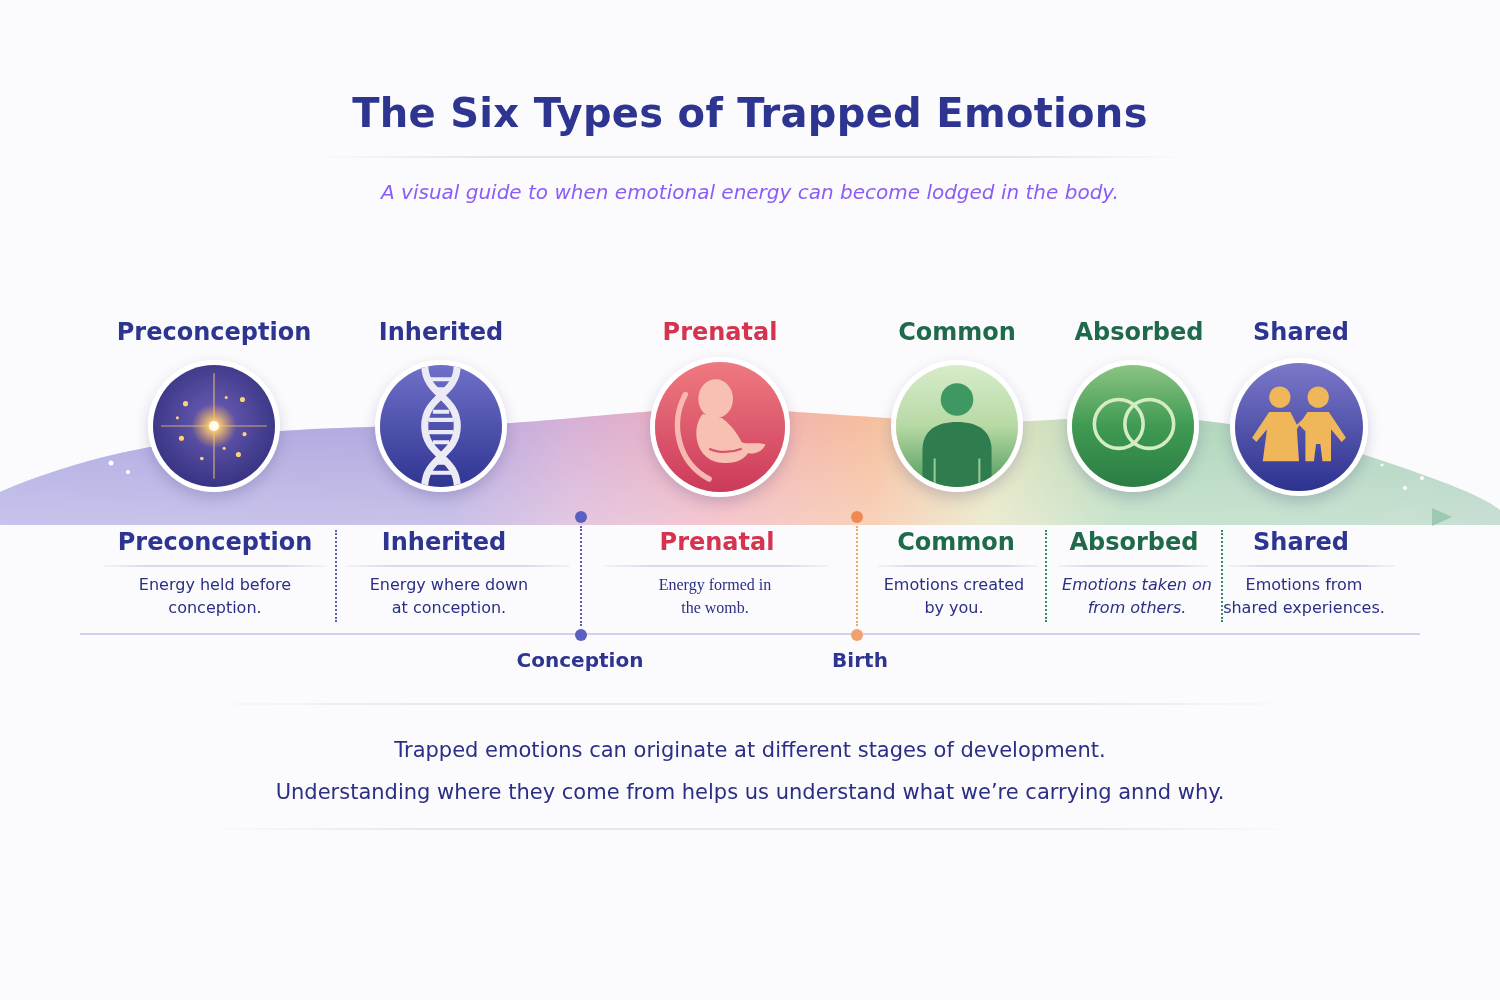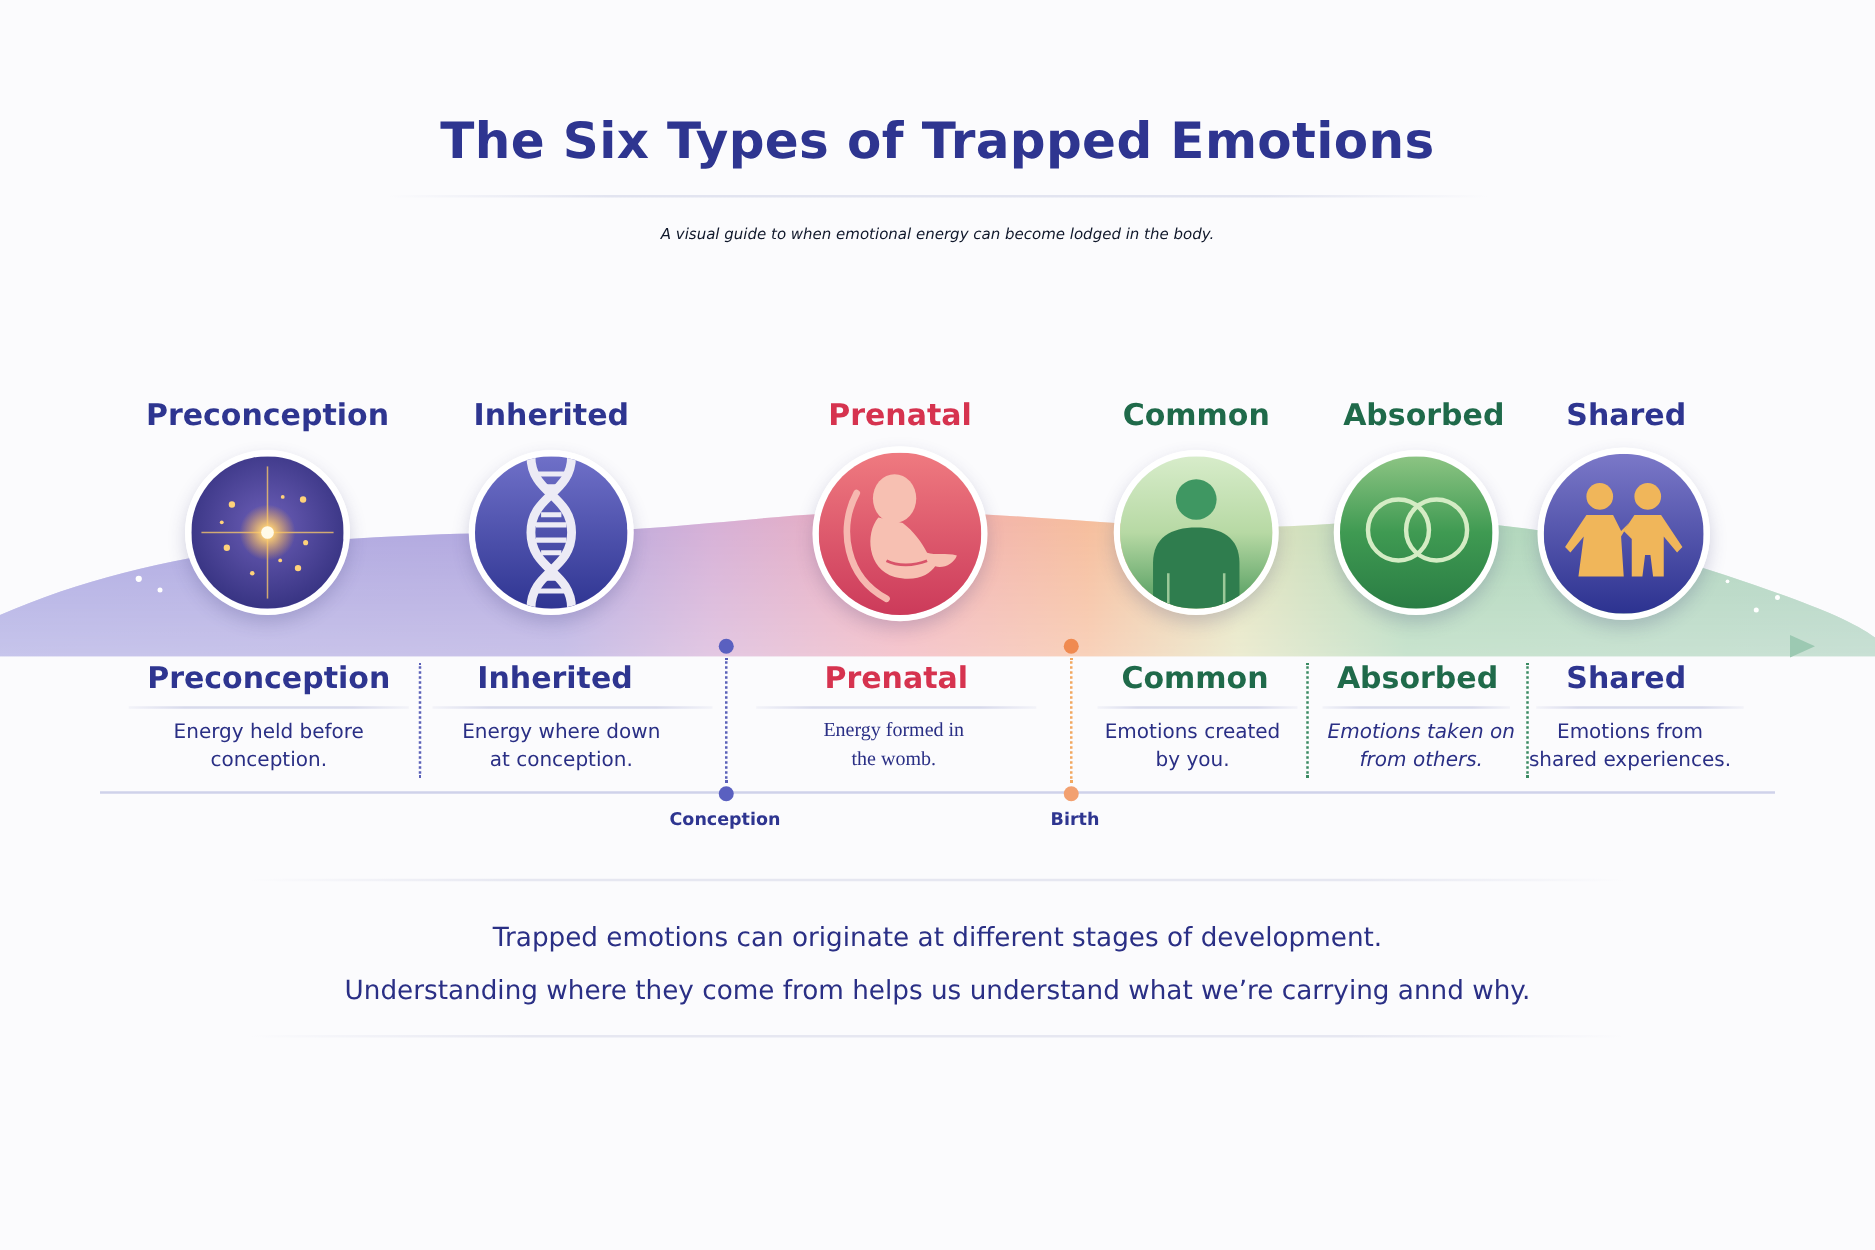--- a/index.html
+++ b/index.html
@@ -13,21 +13,21 @@
     position:absolute; top:90px; left:0; width:1500px; text-align:center;
     font-size:40px; font-weight:bold; color:#2e3590; letter-spacing:0.3px;
     font-family:"DejaVu Sans", sans-serif;
   }
   .title-rule {
     position:absolute; top:156px; left:310px; width:880px; height:2px;
     background:linear-gradient(90deg, rgba(220,222,238,0), #e2e4f0 20%, #e2e4f0 80%, rgba(220,222,238,0));
   }
   .subtitle {
     position:absolute; top:180px; left:0; width:1500px; text-align:center;
-    font-size:12px; font-style:italic; color:#0f172a;
+    font-size:20px; font-style:italic; color:#8b5cf6;
     font-family:"DejaVu Sans", sans-serif;
   }
   svg.band { position:absolute; left:0; top:300px; }
   .top-label {
     position:absolute; top:318px; width:220px; margin-left:-110px; text-align:center;
     font-size:24px; font-weight:bold; font-family:"DejaVu Sans", sans-serif;
   }
   .icon-circle {
     position:absolute; width:132px; height:132px; margin-left:-66px; border-radius:50%;
     border:5px solid #fff; box-sizing:border-box;
@@ -47,21 +47,21 @@
     position:absolute; top:573px; width:230px; margin-left:-115px; text-align:center;
     font-size:16px; line-height:23px; color:#2a2f85;
     font-family:"DejaVu Sans", sans-serif;
   }
   .divider {
     position:absolute; top:530px; height:92px; width:0;
     border-left:2px dotted #5a60b8;
   }
   .milestone-label {
     position:absolute; top:648px; width:140px; margin-left:-70px; text-align:center;
-    font-size:14px; font-weight:bold; color:#2e3590; font-family:"DejaVu Sans", sans-serif;
+    font-size:20px; font-weight:bold; color:#2e3590; font-family:"DejaVu Sans", sans-serif;
   }
   .dot { position:absolute; width:12px; height:12px; border-radius:50%; margin-left:-6px; }
   .footer-rule {
     position:absolute; left:200px; width:1100px; height:2px;
     background:linear-gradient(90deg, rgba(220,222,238,0), #e6e7f1 20%, #e6e7f1 80%, rgba(220,222,238,0));
   }
   .footer-line {
     position:absolute; left:0; width:1500px; text-align:center;
     font-size:21px; color:#2a2f85; font-family:"DejaVu Sans", sans-serif;
   }

